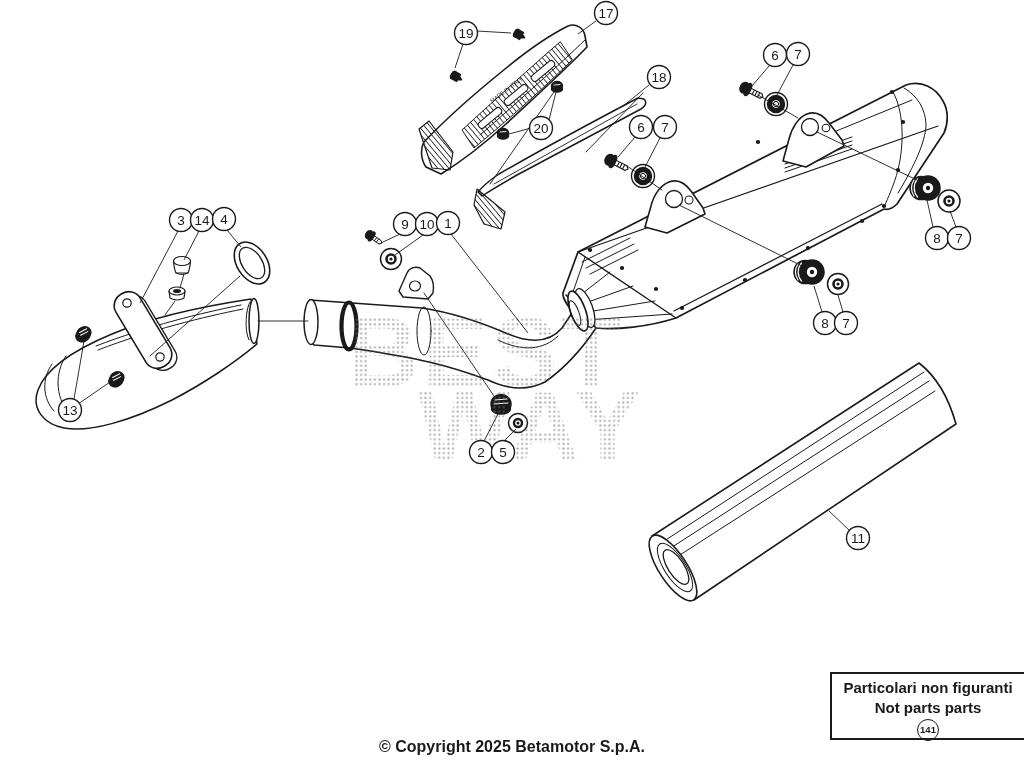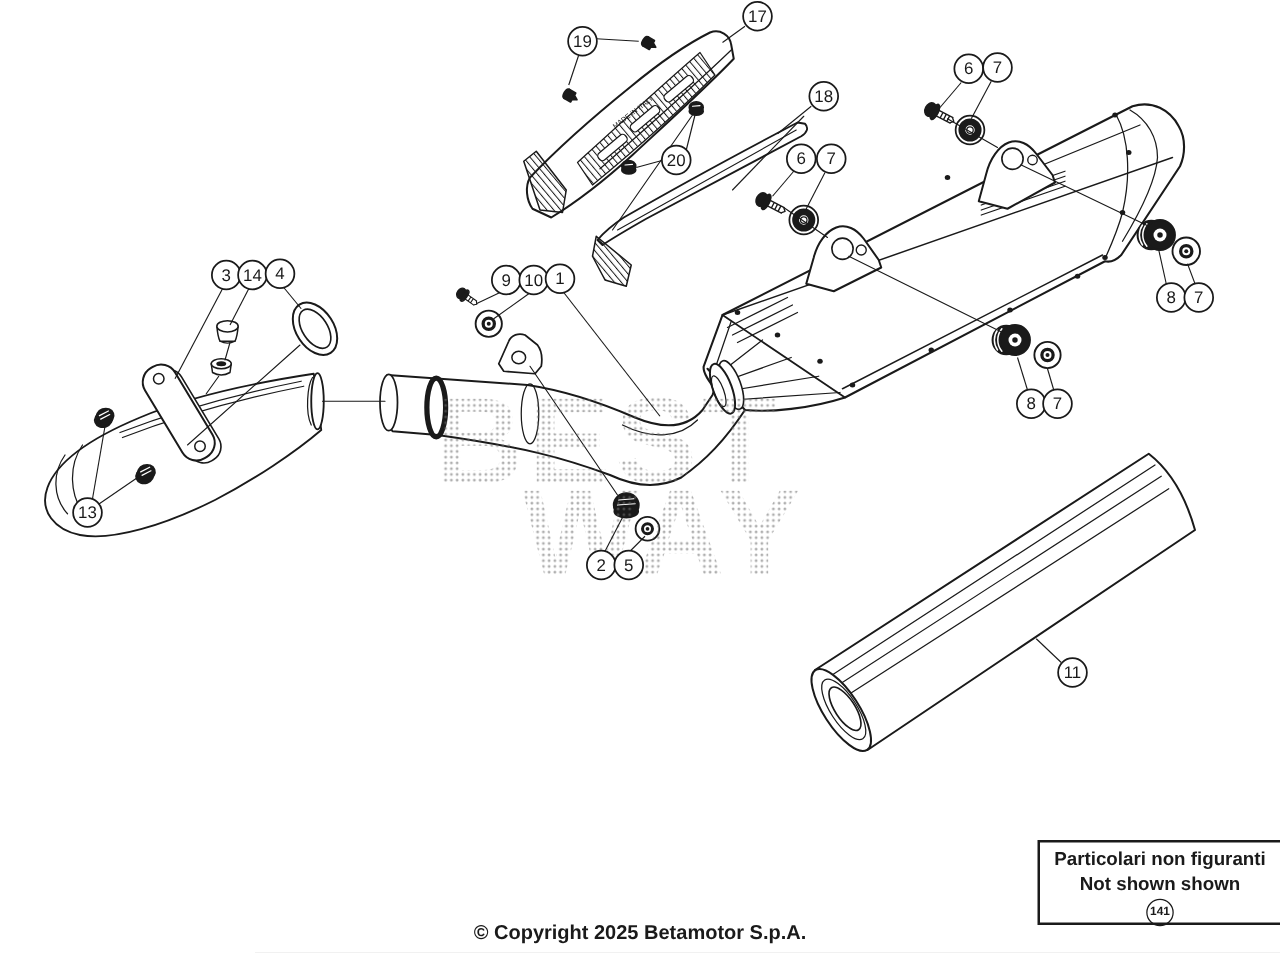--- a/index.html
+++ b/index.html
@@ -396,19 +396,19 @@
         </g>
         <g>
           <circle cx="858" cy="538" r="11.5" class="balloon-circle"></circle>
           <text x="858" y="542.5" text-anchor="middle" class="balloon-text">11</text>
         </g>
       </g>
 </svg>
 
 <div id="notice-box">
   <div>Particolari non figuranti</div>
-  <div>Not shown shown</div>
+  <div>Not parts parts</div>
   <span id="notice-part">141</span>
 </div>
 
 <div id="copyright">© Copyright 2025 Betamotor S.p.A.</div>
 
 </div>
 
 </body></html>

